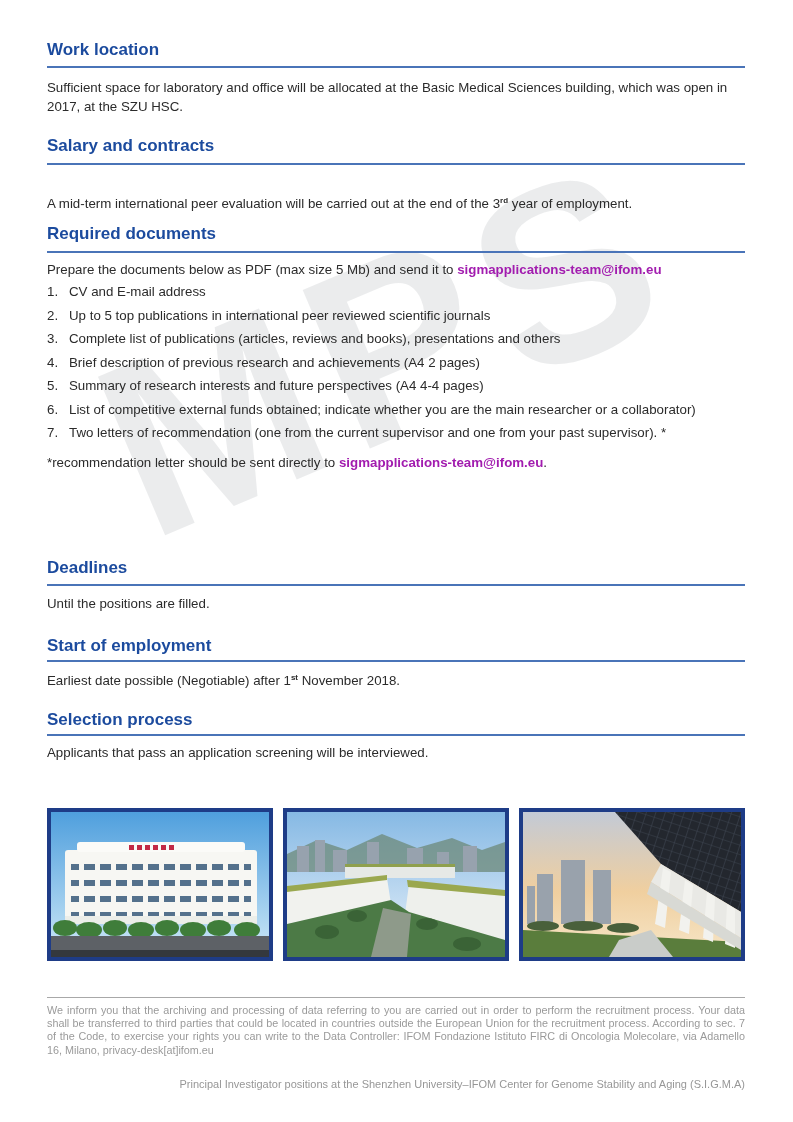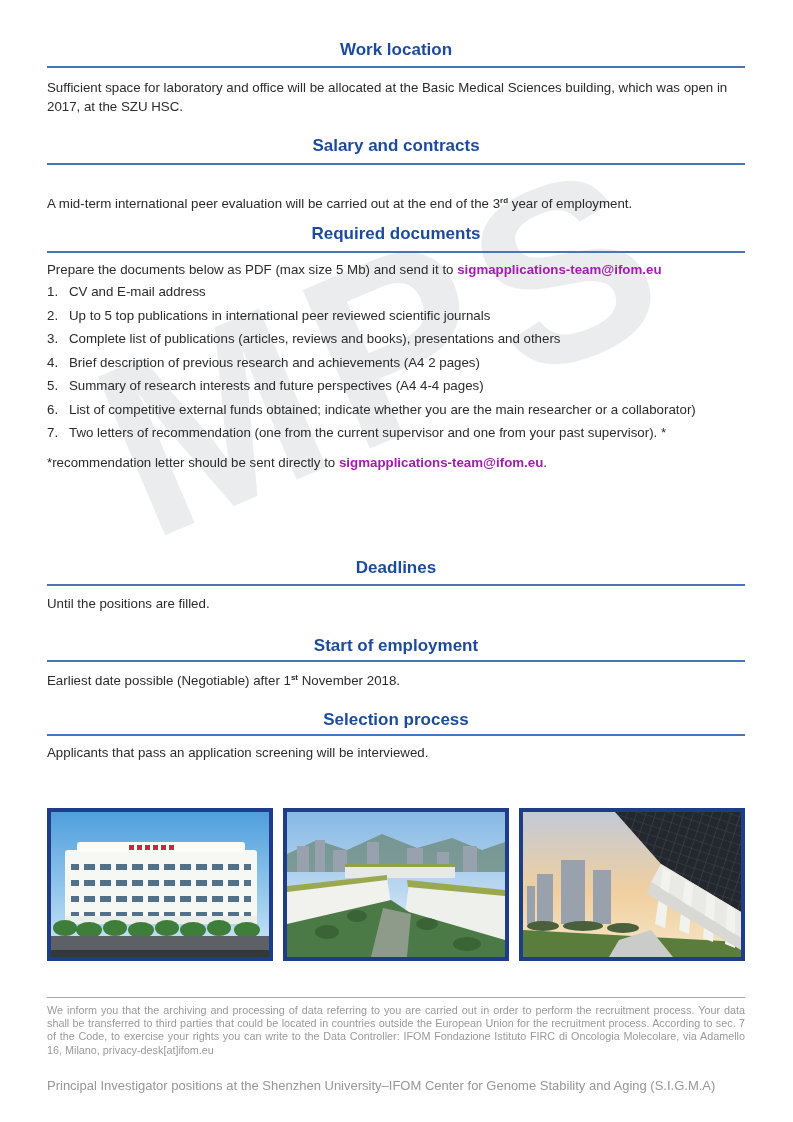--- a/index.html
+++ b/index.html
@@ -6,21 +6,20 @@
   .page{
     position:relative;
     width:793px;height:1122px;
     background:#ffffff;
     font-family:"Liberation Sans", sans-serif;
     color:#2b2b2b;
     overflow:hidden;
   }
   .abs{position:absolute;left:47px;width:698px;}
   .title{
-    text-align:center;
     color:#1c4b9e;
     font-size:17px;
     font-weight:bold;
     line-height:20px;
   }
   .rule{border-top:2px solid #4a74b8;height:0;}
   .body{font-size:13.3px;line-height:19px;color:#2b2b2b;}
   .email{color:#a21caf;font-weight:bold;}
   sup.s{font-size:60%;vertical-align:super;line-height:0;font-weight:bold;}
   .doc-item{display:flex;font-size:13.3px;line-height:14px;margin-bottom:9.5px;}
@@ -49,21 +48,21 @@
     border:4px solid #1e3c87;
     background:#cfe2f0;
   }
   .photo svg{display:block;width:100%;height:100%;}
   .disc-line{border-top:1px solid #a8a8a8;height:0;}
   .disclaimer{
     font-size:10.8px;line-height:13.2px;color:#9a9a9a;
   }
   .disclaimer .just{text-align:justify;}
   .footer{
-    text-align:left;font-size:13px;color:#979797;
+    text-align:right;font-size:11px;color:#979797;
   }
 </style>
 </head>
 <body>
 
 <div class="page">
 
   <div class="watermark">MPS</div>
 
   <div class="content-layer">

